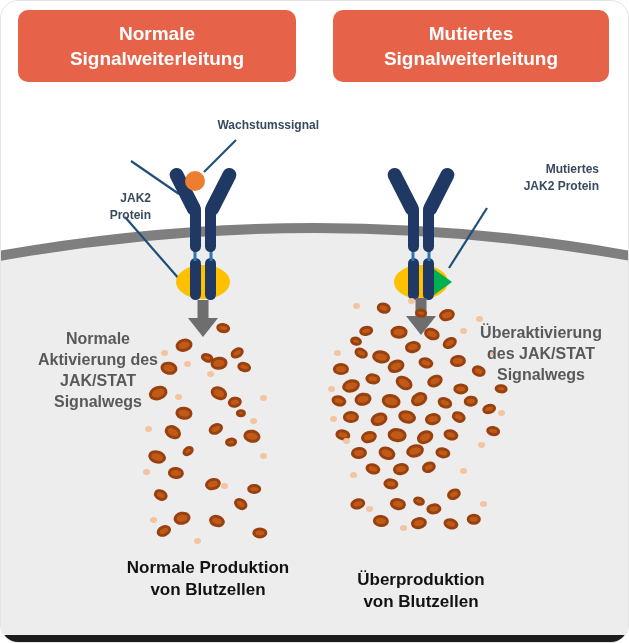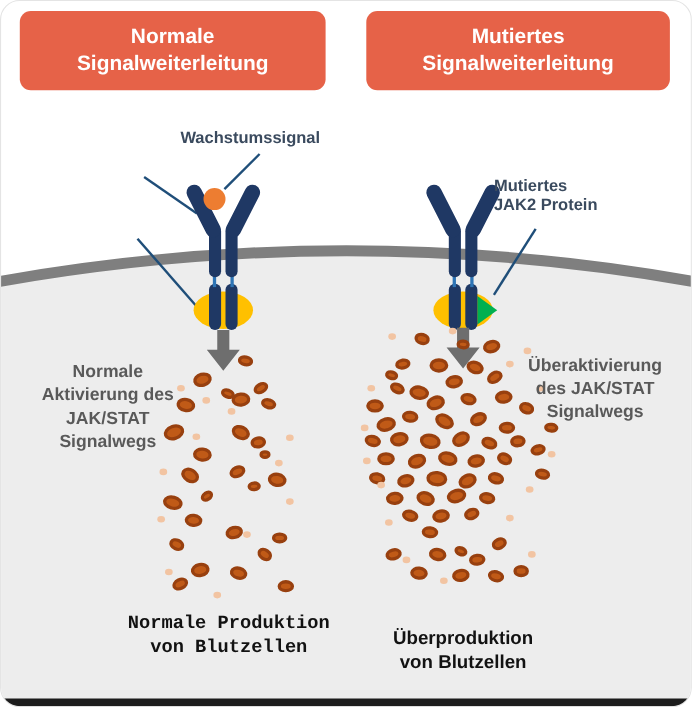--- a/index.html
+++ b/index.html
@@ -30,41 +30,41 @@
     position:absolute;top:9px;height:72px;
     background:var(--header_bg,#E66248);
     border-radius:10px;
     display:flex;align-items:center;justify-content:center;
     color:#fff;font-weight:bold;font-size:19px;line-height:25px;
     text-align:center;white-space:pre-line;
   }
   .hdr.left{left:17px;width:278px;}
   .hdr.right{left:332px;width:276px;}
   .lbl{
-    position:absolute;text-align:left;white-space:pre-line;
+    position:absolute;text-align:right;white-space:pre-line;
     font-weight:bold;color:var(--label_text,#3A4A5E);
-    font-size:15px;line-height:17px;
+    font-size:12px;line-height:17px;
   }
   #label-growth{left:163px;top:116px;width:155px;}
   #label-cytokine{left:38px;top:131px;width:106px;}
   #label-jak2{left:40px;top:189px;width:110px;}
   #label-mutated{left:448px;top:160px;width:150px;}
   .pathway{
     position:absolute;text-align:center;white-space:pre-line;
     font-weight:bold;color:var(--gray_text,#595959);
     font-size:16px;line-height:21px;
   }
   #text-left-pathway{left:22px;top:327px;width:150px;}
   #text-right-pathway{left:458px;top:321px;width:164px;}
   .caption{
     position:absolute;text-align:center;white-space:pre-line;
     font-weight:bold;color:var(--caption_text,#121212);
     font-size:17px;line-height:22px;
   }
-  #caption-left{left:108px;top:556px;width:198px;font-family:Liberation Mono, monospace;}
+  #caption-left{left:108px;top:556px;width:198px;}
   #caption-right{left:330px;top:556px;width:180px;margin-top:12px;}
   #overlay-svg{position:absolute;left:0;top:0;}
   #cell-layer{position:absolute;left:0;top:0;width:629px;height:643px;}
   .blood-cell{
     position:absolute;
     border-radius:50%;
     background:var(--cell_fill,#C05A17);
     border:3px solid var(--cell_ring,#98400F);
   }
   .platelet{
@@ -232,20 +232,22 @@
       <div class="platelet" style="left: 349px; top: 471px;"></div>
       <div class="platelet" style="left: 365px; top: 505px;"></div>
       <div class="platelet" style="left: 399px; top: 524px;"></div>
       <div class="platelet" style="left: 479px; top: 500px;"></div>
       <div class="platelet" style="left: 497px; top: 409px;"></div>
       <div class="platelet" style="left: 342px; top: 437px;"></div>
       <div class="platelet" style="left: 475px; top: 315px;"></div>
     </div>
 
   <div id="label-growth" class="lbl">Wachstumssignal</div>
+  <div id="label-jak2" class="lbl">JAK2
+Protein</div>
   <div id="label-mutated" class="lbl">Mutiertes
 JAK2 Protein</div>
 
   <div id="text-left-pathway" class="pathway">Normale
 Aktivierung des
 JAK/STAT
 Signalwegs</div>
   <div id="text-right-pathway" class="pathway">Überaktivierung
 des JAK/STAT
 Signalwegs</div>

